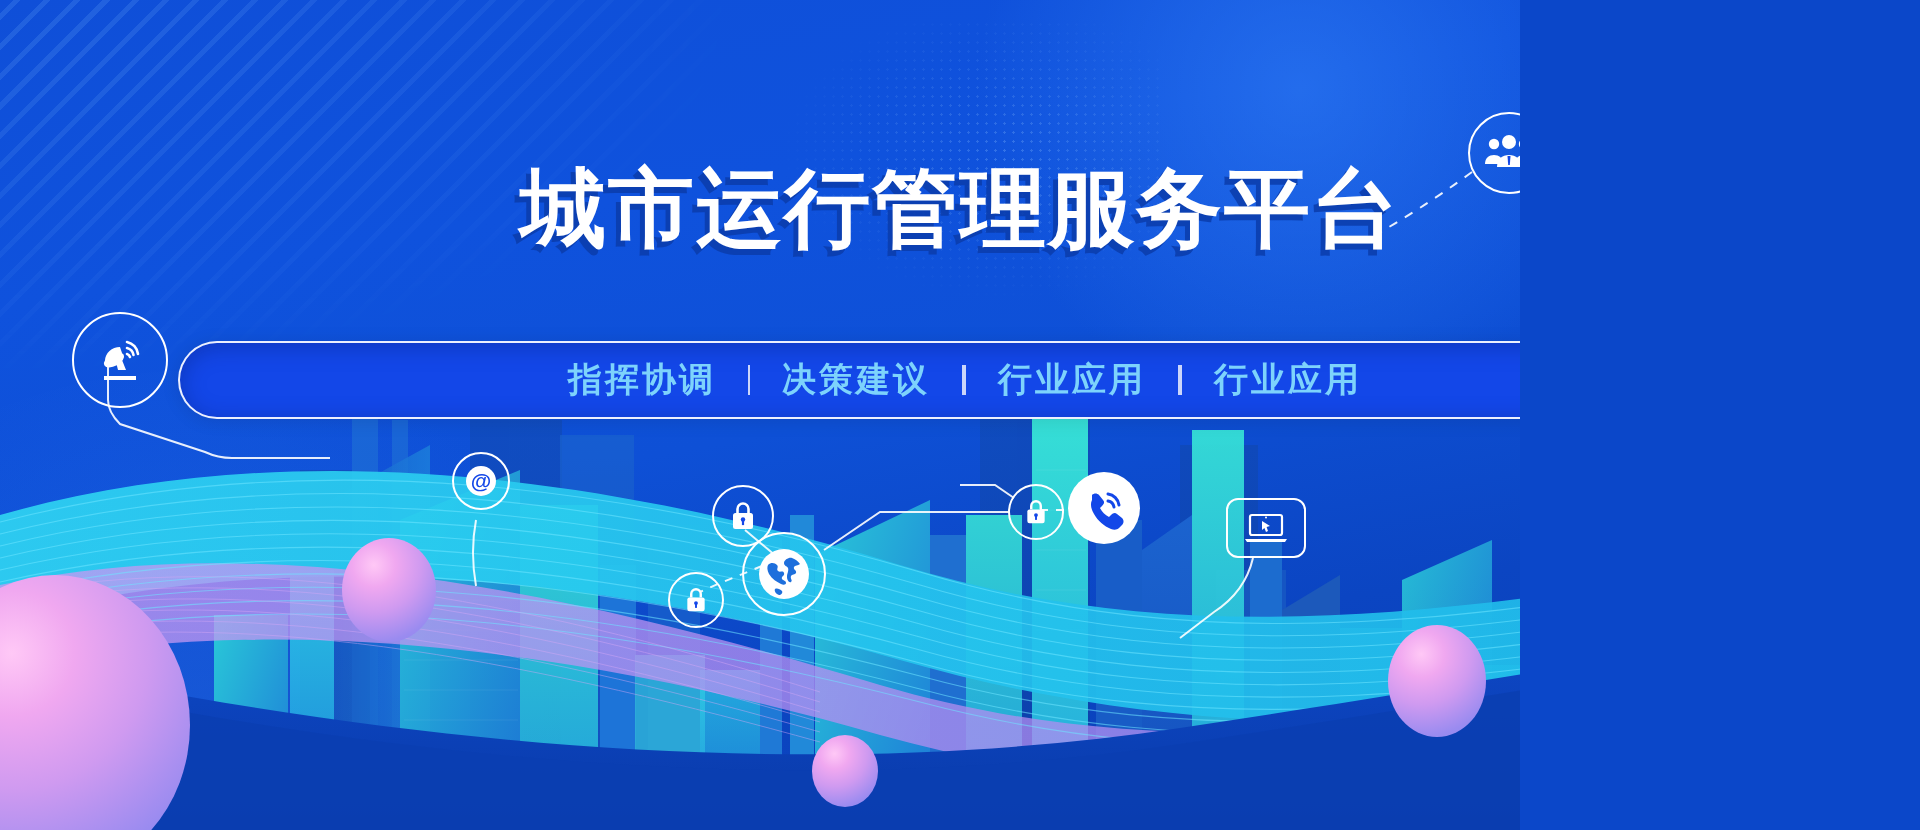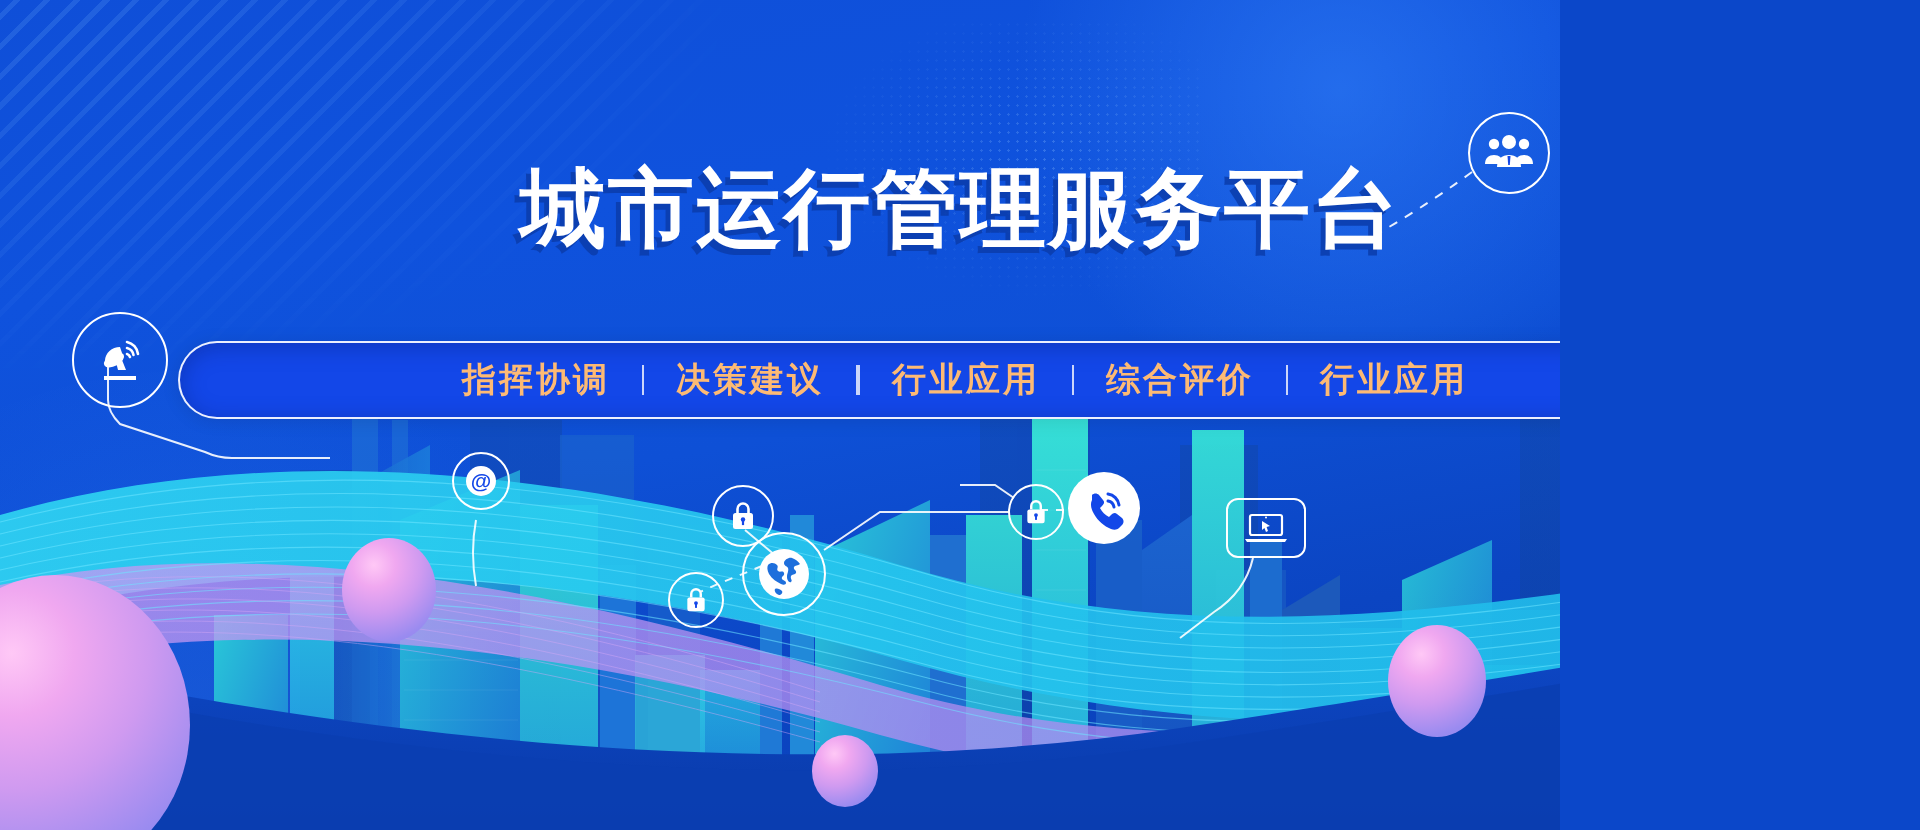--- a/index.html
+++ b/index.html
@@ -3,21 +3,21 @@
 <meta charset="utf-8">
 <title>城市运行管理服务平台</title>
 <style>
   html,body{margin:0;padding:0;}
   body{
     width:1920px;height:830px;overflow:hidden;
     font-family:"Liberation Sans","DejaVu Sans",sans-serif;
     background:#0b47c9;
   }
   .stage{position:relative;width:1520px;height:830px;overflow:hidden;
-         background:linear-gradient(170deg,#0f4fd8 0%,#0f52dd 28%,#0e50d6 52%,#0b45c2 76%,#0a3fb6 100%);padding-left:40px;}
+         background:linear-gradient(170deg,#0f4fd8 0%,#0f52dd 28%,#0e50d6 52%,#0b45c2 76%,#0a3fb6 100%);}
 
   
   .bg-layer{position:absolute;inset:0;pointer-events:none;}
 
   .diag-stripes{
     position:absolute;left:-40px;top:-30px;width:980px;height:470px;
     background:repeating-linear-gradient(-45deg,
         rgba(120,180,255,0.00) 0px,
         rgba(120,180,255,0.00) 16px,
         rgba(125,185,255,0.20) 16px,
@@ -74,21 +74,21 @@
     position:absolute;left:178px;top:341px;width:1574px;height:78px;
     box-sizing:border-box;
     background:#1347e8;
     border:2px solid rgba(255,255,255,.92);
     border-radius:44px;
     display:flex;align-items:center;justify-content:center;
     box-shadow:0 4px 22px rgba(5,30,110,.35) inset, 0 2px 18px rgba(0,0,0,.10);
   }
   .nav-inner{display:flex;align-items:center;gap:0;}
   .nav-item{
-    color:#fdba74;font-size:34px;font-weight:bold;letter-spacing:3px;
+    color:#7dd3fc;font-size:34px;font-weight:bold;letter-spacing:3px;
     padding:0 32px;white-space:nowrap;cursor:pointer;
     font-family:Liberation Serif, serif;
   }
   .nav-sep{width:2px;height:30px;background:rgba(255,255,255,.78);flex:0 0 auto;}
 
   
   .badge{position:absolute;display:flex;align-items:center;justify-content:center;color:#fff;}
   .badge.circ{border:2.5px solid #fff;border-radius:50%;background:transparent;}
   .badge.circ-fill{border-radius:50%;background:#fff;}
   .badge.rsq{border:2.5px solid #fff;border-radius:12px;background:transparent;}
@@ -288,21 +288,20 @@
 
   <div class="nav-pill">
     <div class="nav-inner">
       <div class="nav-item">指挥协调</div>
       <div class="nav-sep"></div>
       <div class="nav-item">决策建议</div>
       <div class="nav-sep"></div>
       <div class="nav-sep"></div>
       <div class="nav-item">行业应用</div>
       <div class="nav-sep"></div>
-      <div class="nav-item">综合评价</div>
       <div class="nav-sep"></div>
       <div class="nav-item">行业应用</div>
     </div>
   </div>
 
   <div class="badge circ" style="left:72px;top:312px;width:92px;height:92px;">
     <svg width="52" height="52" viewBox="0 0 52 52" fill="#fff">
       <path d="M10 42 h32 v4 H10z"></path>
       <path d="M22 28 l6 -2 l4 10 h-8z"></path>
       <path d="M11 27c0-8 7-14 15-14l2 6c-6 0-11 4-11 10z"></path>

